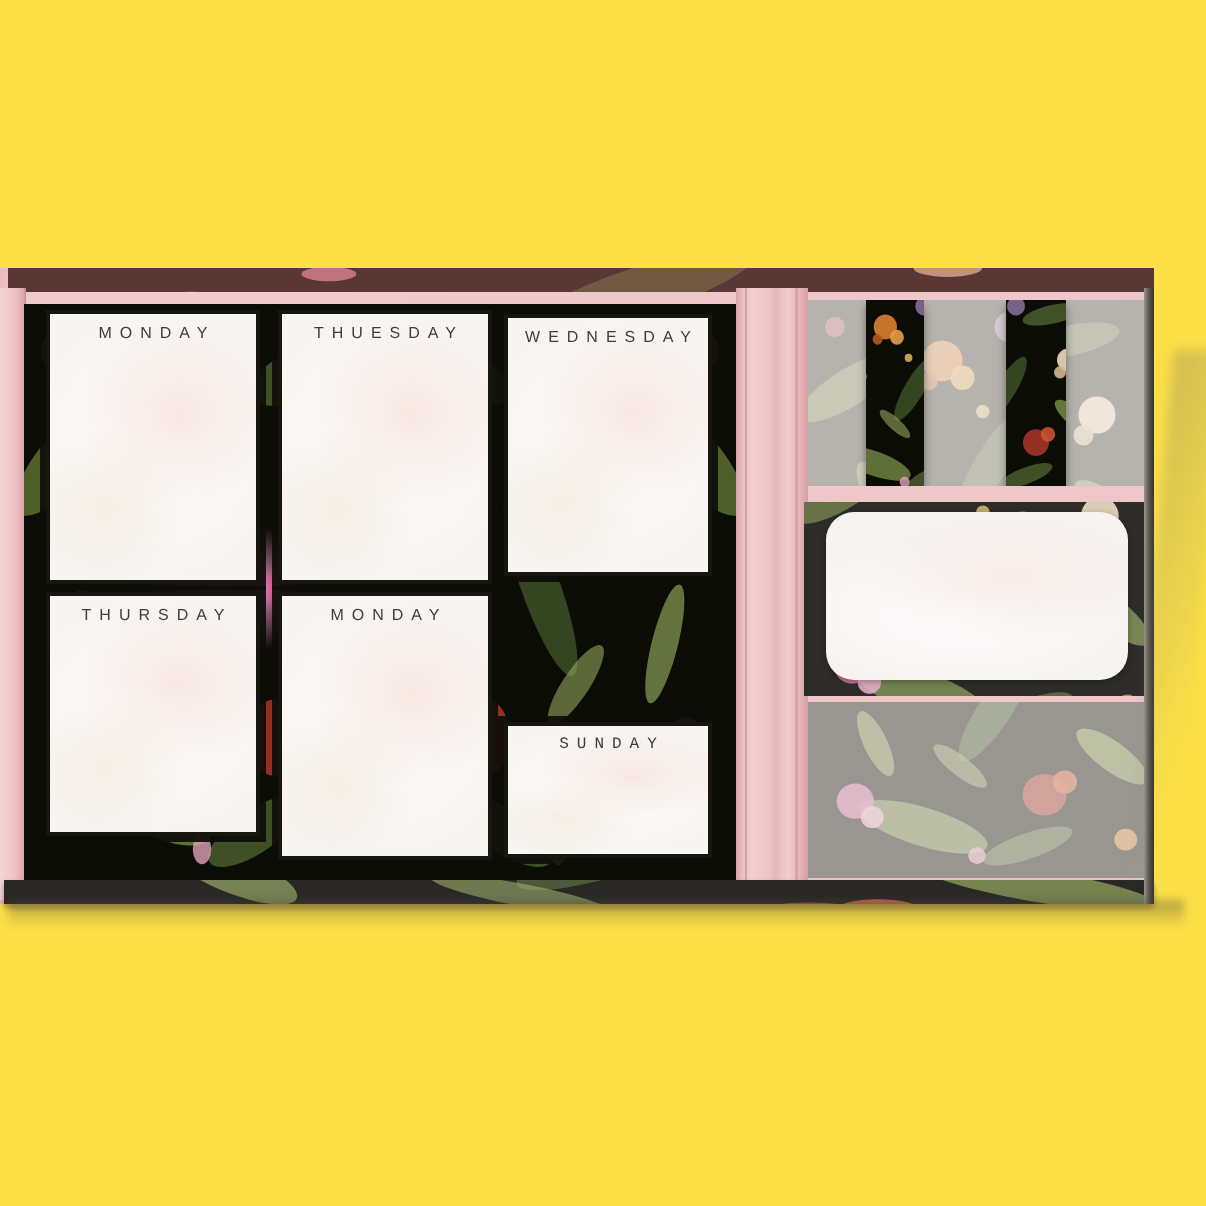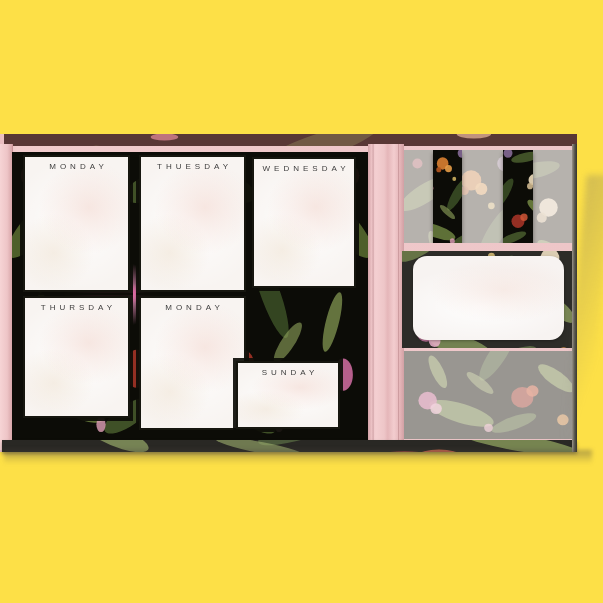--- a/index.html
+++ b/index.html
@@ -56,21 +56,21 @@
     box-sizing:border-box;}
   .pad-label{margin-top:5px;text-align:center;font-size:8px;letter-spacing:4px;text-indent:4px;
     color:#3d3d3d;white-space:nowrap;}
 
   .pad-monday   {left:11px; top:3px;  width:107px;height:137px;}
   .pad-thuesday {left:127px;top:3px;  width:107px;height:137px;}
   .pad-wednesday{left:240px;top:5px;  width:104px;height:131px;}
   .pad-thursday {left:11px; top:144px;width:107px;height:122px;}
   .pad-friday   {left:127px;top:144px;width:107px;height:134px;}
   .pad-saturday {left:240px;top:140px;width:104px;height:63px;}
-  .pad-sunday   {left:224px;top:209px;width:104px;height:68px;}
+  .pad-sunday   {left:240px;top:209px;width:104px;height:68px;font-family:Liberation Mono, monospace;}
 
   
   .center-spine{position:absolute;left:368px;top:10px;width:36px;height:308px;
     background:linear-gradient(90deg,#d5a4a8 0,#ecc2c5 10%,#f4cfd1 22%,#eec6c8 45%,#e5b6b9 55%,#f3cdcf 72%,#e3b3b6 90%,#d2a0a4 100%);}
   .center-spine::after{content:"";position:absolute;inset:0;
     background:linear-gradient(90deg,transparent 0 12%,rgba(140,80,86,.28) 13% 15%,transparent 16% 82%,rgba(140,80,86,.28) 83% 85%,transparent 86%);}
 
   
   .page-markers-panel{left:404px;top:16px;width:168px;height:93px;}
   .bookmark-strip{position:absolute;top:0;height:93px;overflow:hidden;box-shadow:0 3px 4px rgba(20,15,10,.45);z-index:2;}

